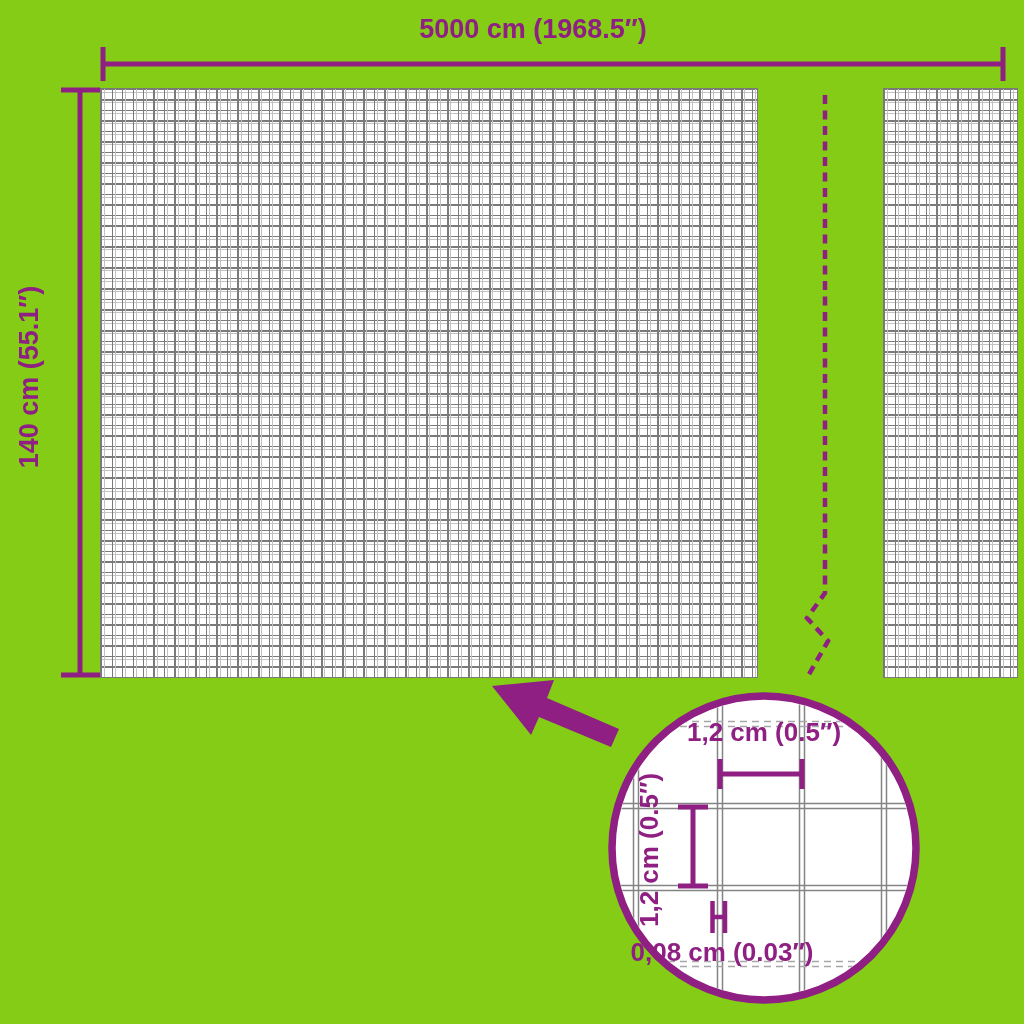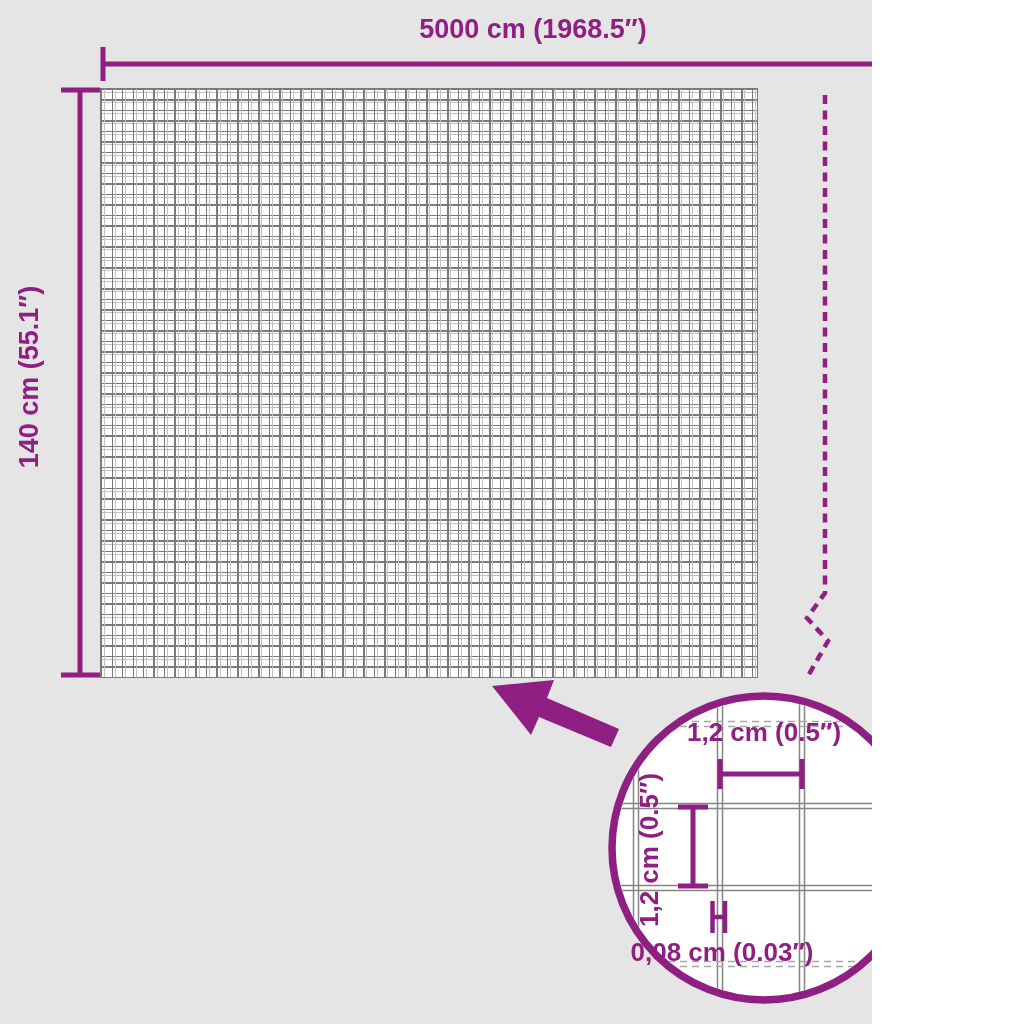--- a/index.html
+++ b/index.html
@@ -4,22 +4,22 @@
 <style>
   :root{
     --accent:#8F1F82;
     --mesh-dark:#7a7a7a;
     --mesh-light:#c2c2c2;
   }
   *{margin:0;padding:0;box-sizing:border-box;}
   html,body{background:#ffffff;}
   .stage{
     position:relative;
-    width:872px;height:1024px;
-    background:#e5e5e5;
+    width:1024px;height:1024px;
+    background:#84cc16;
     overflow:hidden;
     font-family:"Liberation Sans", sans-serif;
   }
   .mesh{
     position:absolute;
     border:1px solid var(--mesh-dark);
     background-color:#ffffff;
     background-image:
       repeating-linear-gradient(to right,
         var(--mesh-dark) 0px, var(--mesh-dark) 1.2px,

